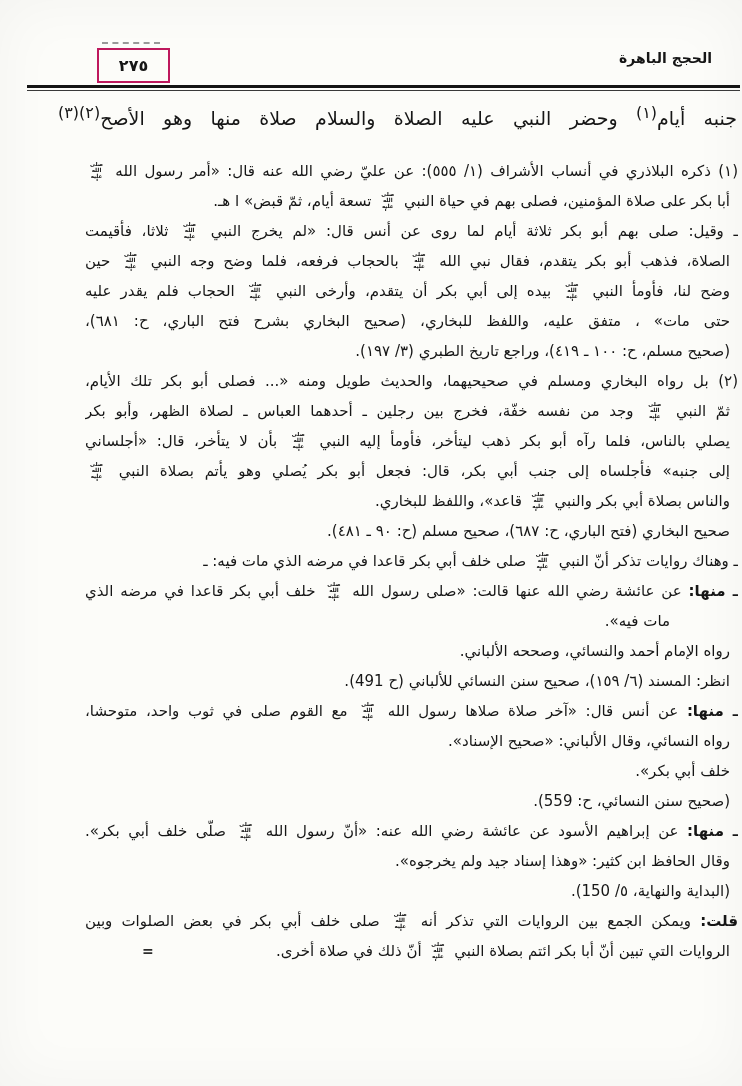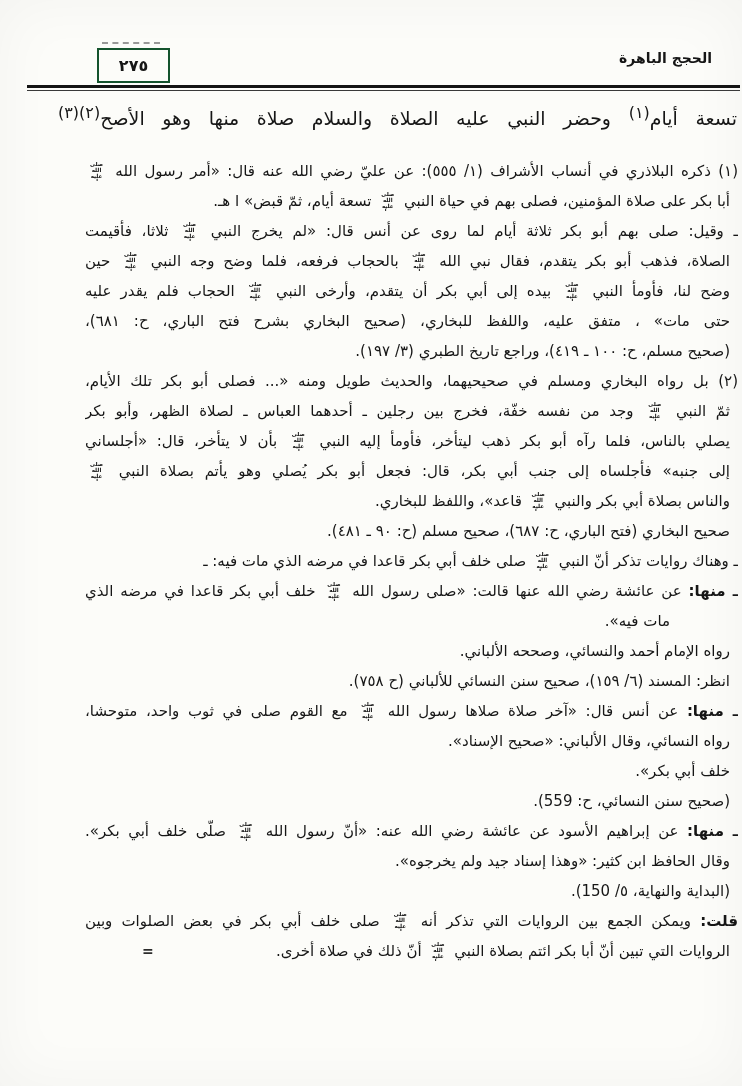--- a/index.html
+++ b/index.html
@@ -14,21 +14,21 @@
     box-shadow:inset 0 0 60px rgba(0,0,0,0.04);
     direction:rtl;
   }
   
   .book-title{
     position:absolute;top:50px;right:30px;
     font-size:14px;font-weight:bold;letter-spacing:0;
   }
   .pagenum-box{
     position:absolute;top:48px;left:97px;width:69px;height:31px;
-    border:2px solid #14532d;background:#fcfcf9;
+    border:2px solid #be185d;background:#fcfcf9;
     display:flex;align-items:center;justify-content:center;
     font-size:16px;font-weight:bold;
   }
   .scan-dashes{
     position:absolute;top:42px;left:102px;width:58px;height:0;
     border-top:2px dashed #4a4a4a;opacity:.55;
   }
   .rule-thick{position:absolute;top:85px;left:27px;right:2px;height:3px;background:#141414;}
   .rule-thin{position:absolute;top:90px;left:27px;right:2px;height:1px;background:#3a3a3a;}
   
@@ -72,42 +72,42 @@
   <div class="scan-dashes"></div>
   <div class="pagenum-box">
     <span>٢٧٥</span>
   </div>
   <div class="book-title">الحجج الباهرة</div>
 
   <div class="rule-thick"></div>
   <div class="rule-thin"></div>
 
   <div class="heading-line">
-    <span>تسعة أيام</span><span class="sup">(١)</span><span> وحضر النبي عليه الصلاة والسلام صلاة منها وهو الأصح</span><span class="sup">(٢)(٣)</span>
+    <span>جنبه أيام</span><span class="sup">(١)</span><span> وحضر النبي عليه الصلاة والسلام صلاة منها وهو الأصح</span><span class="sup">(٢)(٣)</span>
   </div>
 
   <div class="fnblock">
     <div class="fline j hang"><b class="lead"></b><span>(١) ذكره البلاذري في أنساب الأشراف (١/ ٥٥٥): عن عليّ رضي الله عنه قال: «أمر رسول الله <span class="saw">صلى الله عليه وسلم</span></span></div>
     <div class="fline"><b class="lead"></b><span>أبا بكر على صلاة المؤمنين، فصلى بهم في حياة النبي <span class="saw">صلى الله عليه وسلم</span> تسعة أيام، ثمّ قبض» ا هـ.</span></div>
     <div class="fline j hang"><b class="lead"></b><span>ـ وقيل: صلى بهم أبو بكر ثلاثة أيام لما روى عن أنس قال: «لم يخرج النبي <span class="saw">صلى الله عليه وسلم</span> ثلاثا، فأقيمت</span></div>
     <div class="fline j"><b class="lead"></b><span>الصلاة، فذهب أبو بكر يتقدم، فقال نبي الله <span class="saw">صلى الله عليه وسلم</span> بالحجاب فرفعه، فلما وضح وجه النبي <span class="saw">صلى الله عليه وسلم</span> حين</span></div>
     <div class="fline j"><b class="lead"></b><span>وضح لنا، فأومأ النبي <span class="saw">صلى الله عليه وسلم</span> بيده إلى أبي بكر أن يتقدم، وأرخى النبي <span class="saw">صلى الله عليه وسلم</span> الحجاب فلم يقدر عليه</span></div>
     <div class="fline j"><b class="lead"></b><span>حتى مات» ، متفق عليه، واللفظ للبخاري، (صحيح البخاري بشرح فتح الباري، ح: ٦٨١)،</span></div>
     <div class="fline"><b class="lead"></b><span>(صحيح مسلم، ح: ١٠٠ ـ ٤١٩)، وراجع تاريخ الطبري (٣/ ١٩٧).</span></div>
     <div class="fline j hang"><b class="lead"></b><span>(٢) بل رواه البخاري ومسلم في صحيحيهما، والحديث طويل ومنه «... فصلى أبو بكر تلك الأيام،</span></div>
     <div class="fline j"><b class="lead"></b><span>ثمّ النبي <span class="saw">صلى الله عليه وسلم</span> وجد من نفسه خفّة، فخرج بين رجلين ـ أحدهما العباس ـ لصلاة الظهر، وأبو بكر</span></div>
     <div class="fline j"><b class="lead"></b><span>يصلي بالناس، فلما رآه أبو بكر ذهب ليتأخر، فأومأ إليه النبي <span class="saw">صلى الله عليه وسلم</span> بأن لا يتأخر، قال: «أجلساني</span></div>
     <div class="fline j"><b class="lead"></b><span>إلى جنبه» فأجلساه إلى جنب أبي بكر، قال: فجعل أبو بكر يُصلي وهو يأتم بصلاة النبي <span class="saw">صلى الله عليه وسلم</span></span></div>
     <div class="fline"><b class="lead"></b><span>والناس بصلاة أبي بكر والنبي <span class="saw">صلى الله عليه وسلم</span> قاعد»، واللفظ للبخاري.</span></div>
     <div class="fline"><b class="lead"></b><span>صحيح البخاري (فتح الباري، ح: ٦٨٧)، صحيح مسلم (ح: ٩٠ ـ ٤٨١).</span></div>
     <div class="fline hang"><b class="lead"></b><span>ـ وهناك روايات تذكر أنّ النبي <span class="saw">صلى الله عليه وسلم</span> صلى خلف أبي بكر قاعدا في مرضه الذي مات فيه: ـ</span></div>
     <div class="fline j hang"><b class="lead">ـ منها:</b><span> عن عائشة رضي الله عنها قالت: «صلى رسول الله <span class="saw">صلى الله عليه وسلم</span> خلف أبي بكر قاعدا في مرضه الذي</span></div>
     <div class="fline ind60"><b class="lead"></b><span>مات فيه».</span></div>
     <div class="fline"><b class="lead"></b><span>رواه الإمام أحمد والنسائي، وصححه الألباني.</span></div>
-    <div class="fline"><b class="lead"></b><span>انظر: المسند (٦/ ١٥٩)، صحيح سنن النسائي للألباني (ح ٧٥٨).</span></div>
+    <div class="fline"><b class="lead"></b><span>انظر: المسند (٦/ ١٥٩)، صحيح سنن النسائي للألباني (ح 491).</span></div>
     <div class="fline j hang"><b class="lead">ـ منها:</b><span> عن أنس قال: «آخر صلاة صلاها رسول الله <span class="saw">صلى الله عليه وسلم</span> مع القوم صلى في ثوب واحد، متوحشا،</span></div>
     <div class="fline"><b class="lead"></b><span>رواه النسائي، وقال الألباني: «صحيح الإسناد».</span></div>
     <div class="fline"><b class="lead"></b><span>خلف أبي بكر».</span></div>
     <div class="fline"><b class="lead"></b><span>(صحيح سنن النسائي، ح: 559).</span></div>
     <div class="fline j hang"><b class="lead">ـ منها:</b><span> عن إبراهيم الأسود عن عائشة رضي الله عنه: «أنّ رسول الله <span class="saw">صلى الله عليه وسلم</span> صلّى خلف أبي بكر».</span></div>
     <div class="fline"><b class="lead"></b><span>وقال الحافظ ابن كثير: «وهذا إسناد جيد ولم يخرجوه».</span></div>
     <div class="fline"><b class="lead"></b><span>(البداية والنهاية، ٥/ 150).</span></div>
     <div class="fline j hang"><b class="lead">قلت:</b><span> ويمكن الجمع بين الروايات التي تذكر أنه <span class="saw">صلى الله عليه وسلم</span> صلى خلف أبي بكر في بعض الصلوات وبين</span></div>
     <div class="fline"><b class="lead"></b><span>الروايات التي تبين أنّ أبا بكر ائتم بصلاة النبي <span class="saw">صلى الله عليه وسلم</span> أنّ ذلك في صلاة أخرى.</span><span class="cont">=</span></div>
   </div>

